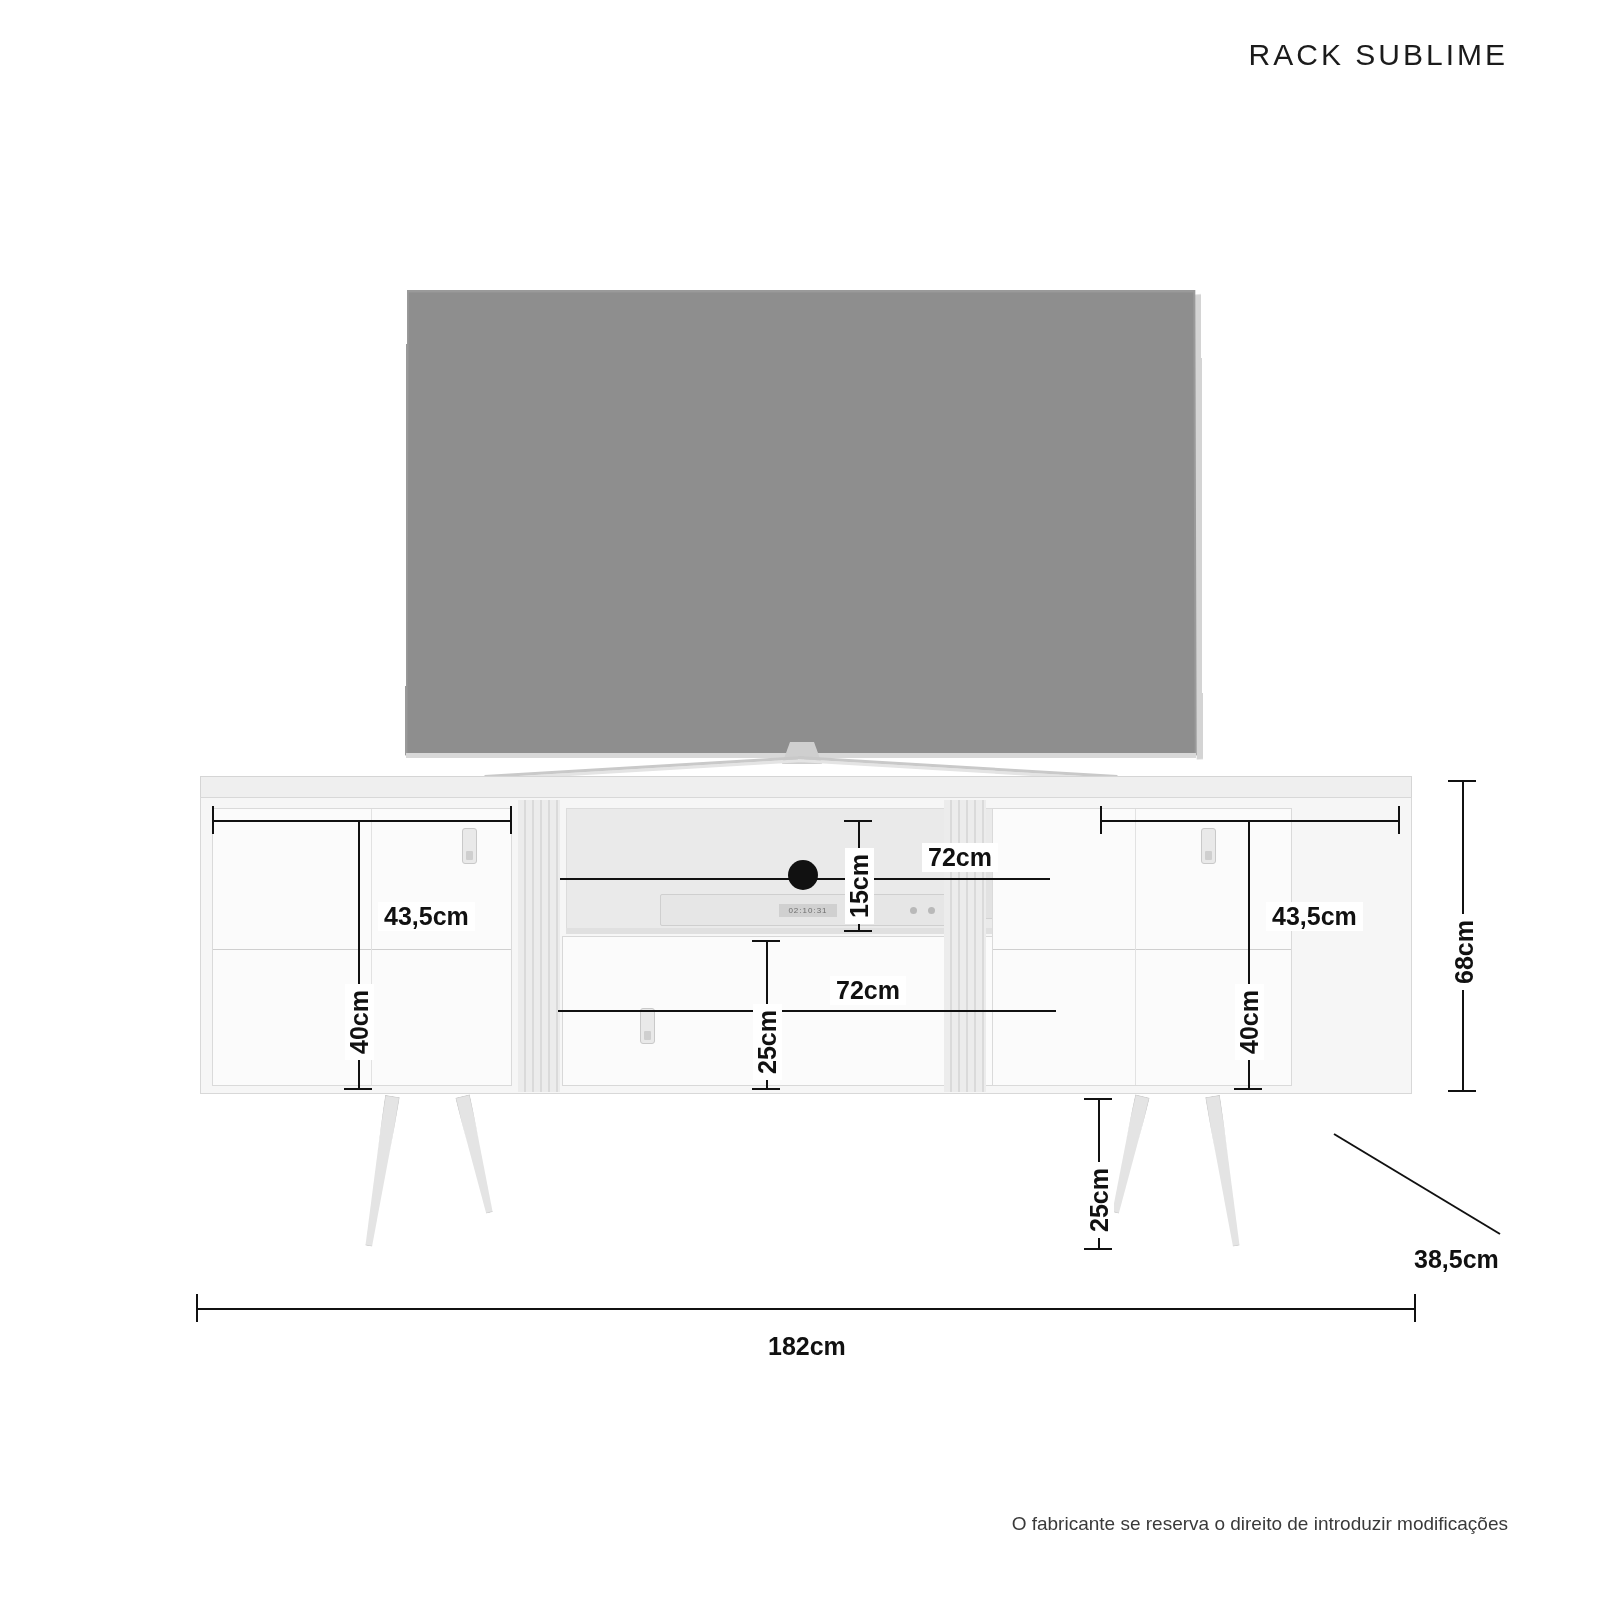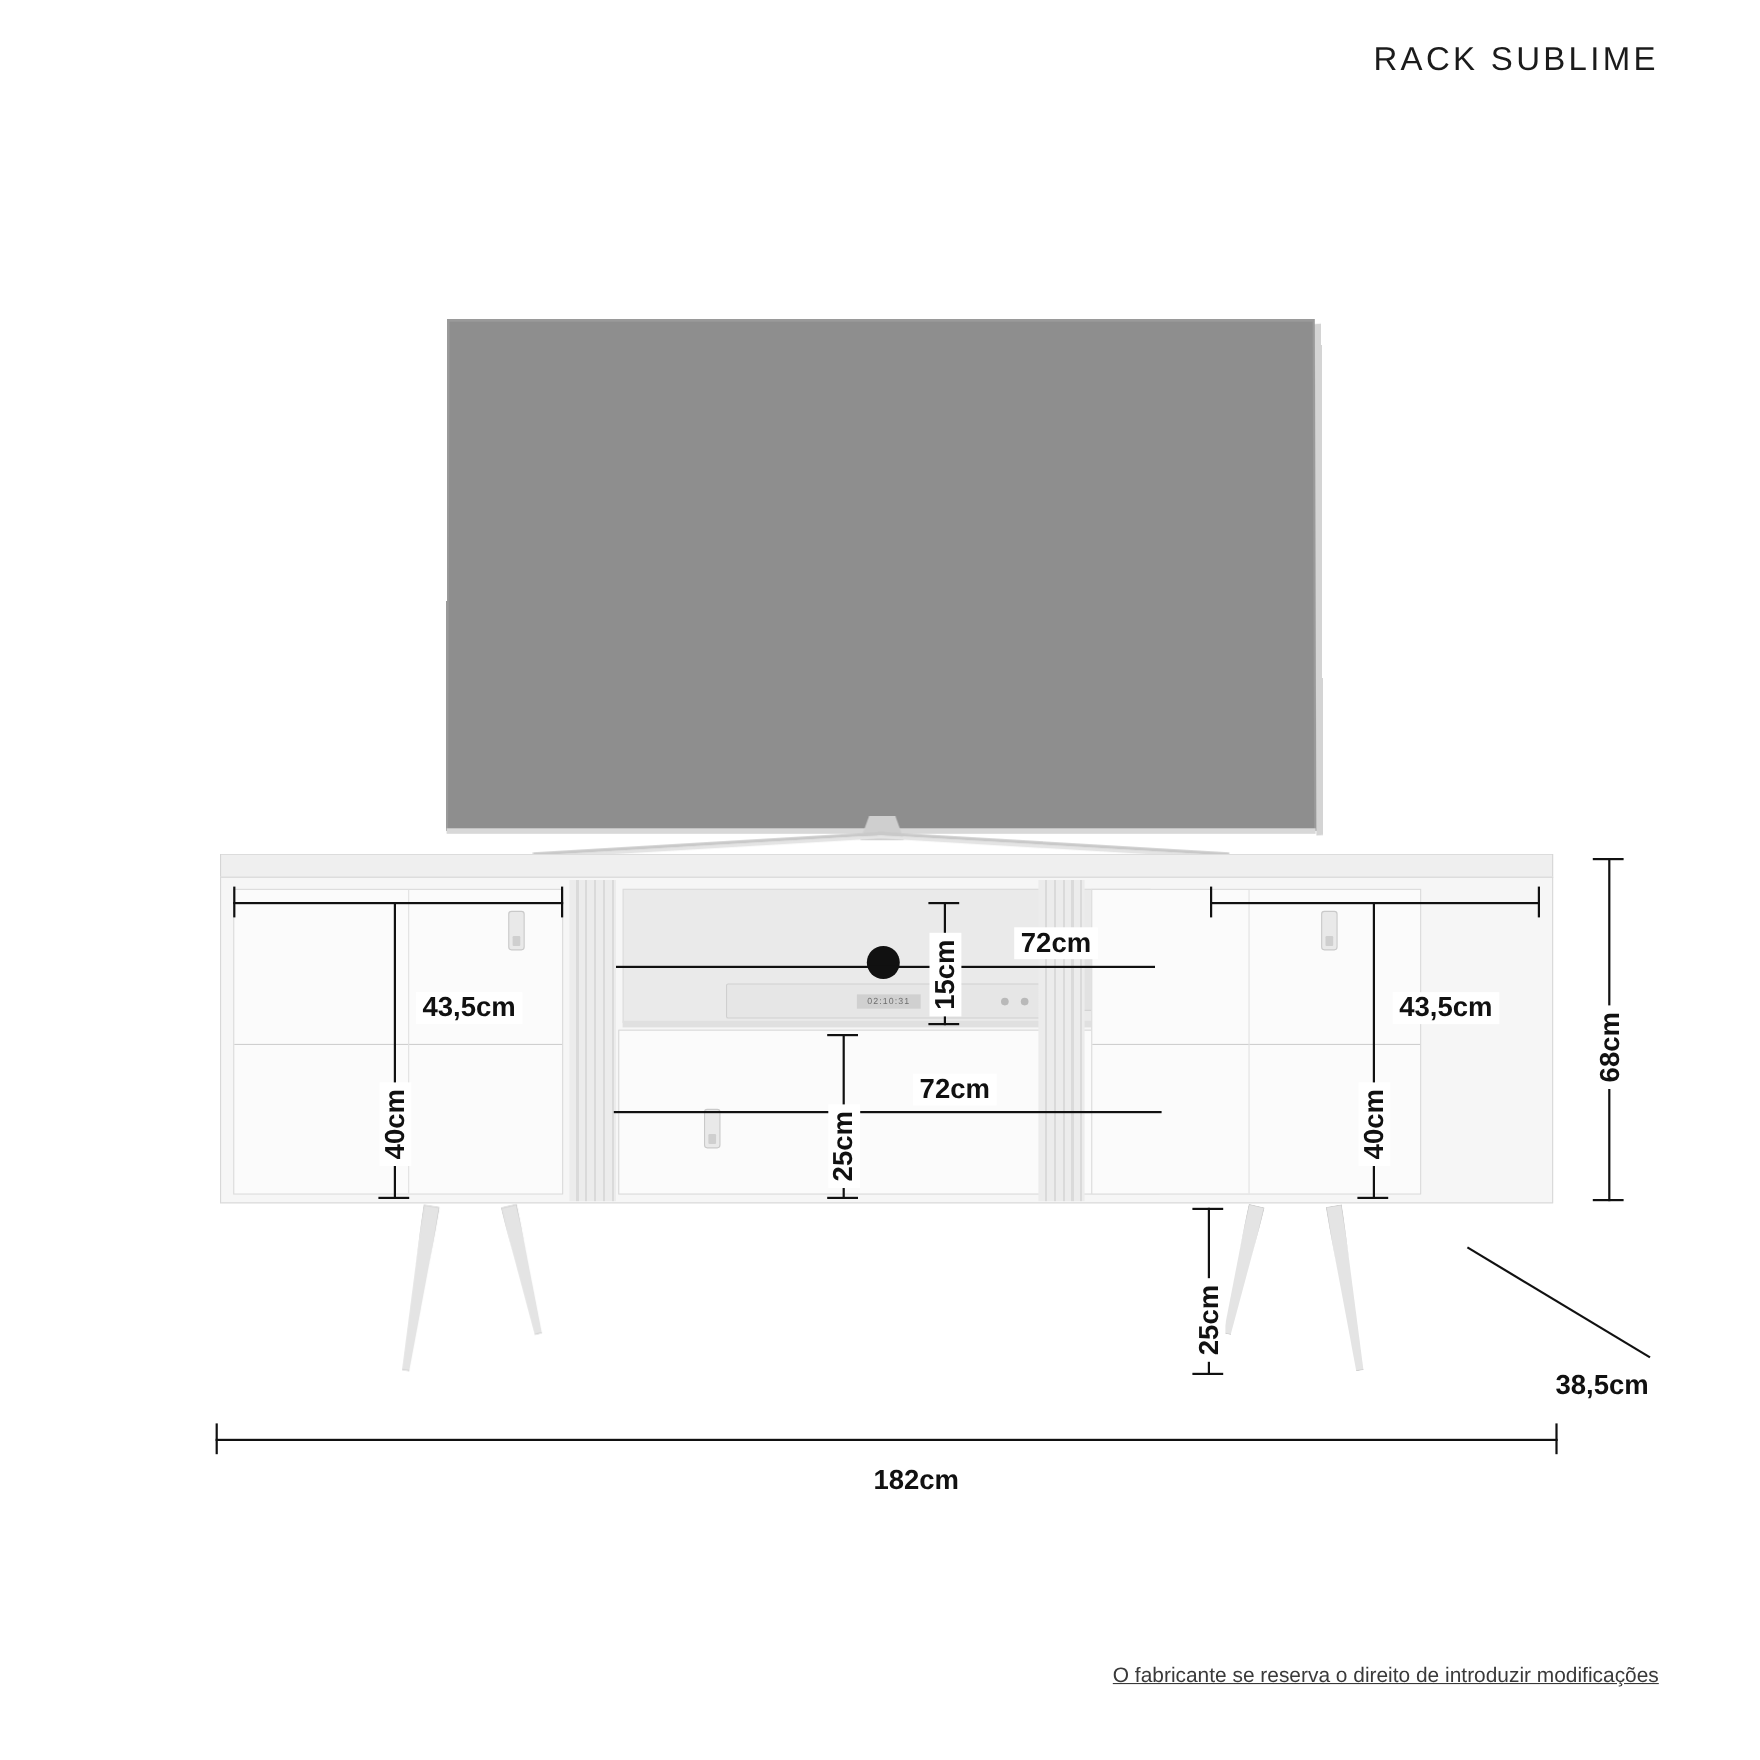--- a/index.html
+++ b/index.html
@@ -31,21 +31,21 @@
   
   #disclaimer {
     position: absolute;
     right: 92px;
     bottom: 62px;
     text-align: right;
     font-size: 19px;
     line-height: 1.55;
     color: #3a3a3a;
   }
-  #disclaimer div { white-space: nowrap; text-decoration: underline; }
+  #disclaimer div { white-space: nowrap; }
 
   
   #tv-wrap {
     position: absolute;
     left: 398px;
     top: 290px;
     width: 808px;
     height: 505px;
   }
   .tv-screen {
@@ -442,19 +442,19 @@
   <div class="dlabel vert" style="left:1085px; top:1238px;">25cm</div>
 
   <svg style="position:absolute; left:1330px; top:1130px; width:200px; height:120px;">
     <line x1="4" y1="4" x2="170" y2="104" stroke="#111" stroke-width="2"></line>
   </svg>
   <div class="dlabel" style="left:1408px; top:1245px;">38,5cm</div>
 
   <div class="dline-h" style="left:196px; top:1308px; width:1220px;"></div>
   <div class="tick" style="left:196px; top:1294px; height:28px;"></div>
   <div class="tick" style="left:1414px; top:1294px; height:28px;"></div>
-  <div class="dlabel" style="left:788px; top:1332px;">182cm</div>
+  <div class="dlabel" style="left:762px; top:1332px;">182cm</div>
 
 </div>
 
 <div id="disclaimer">
   <div>O fabricante se reserva o direito de introduzir modificações</div>
 </div>
 
 </body></html>

